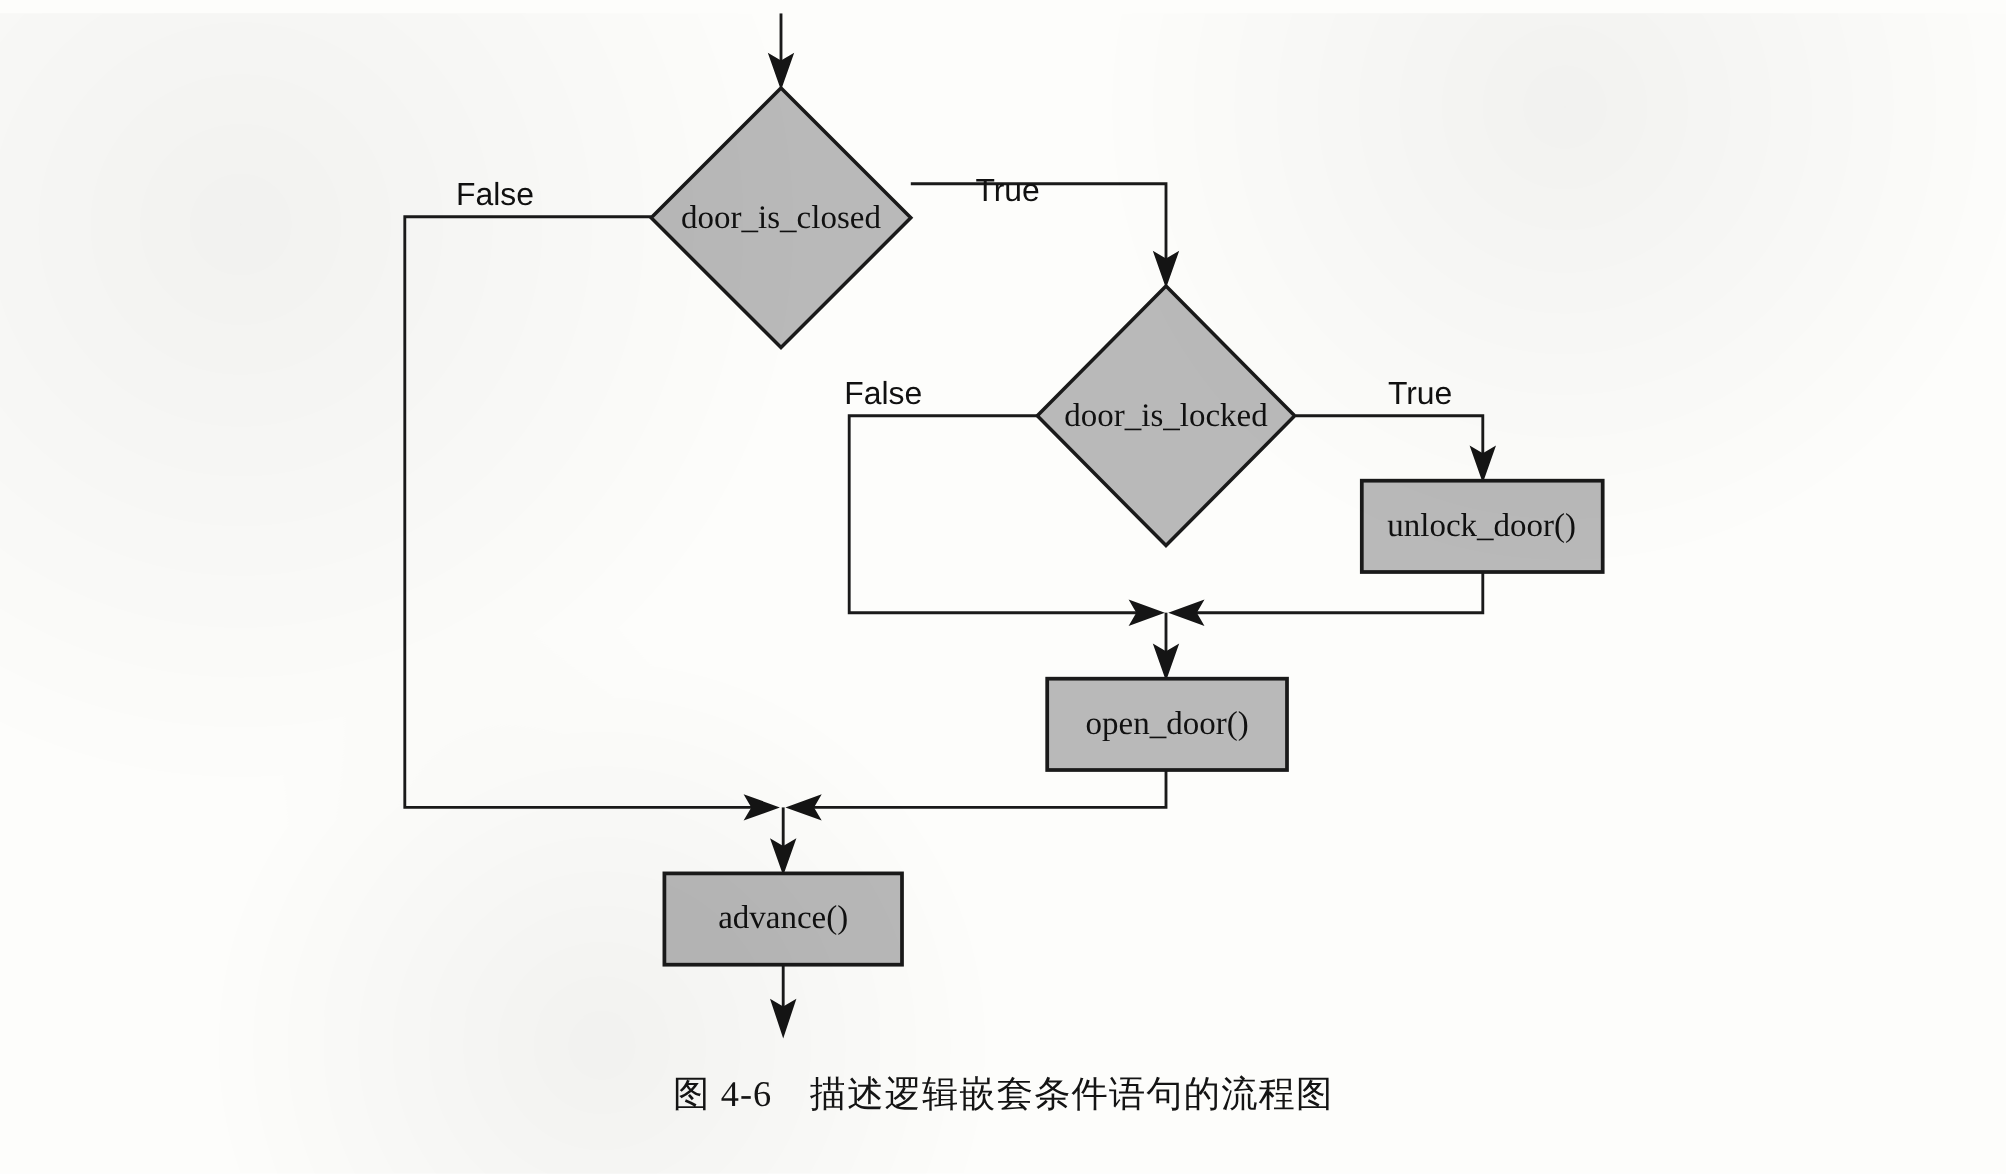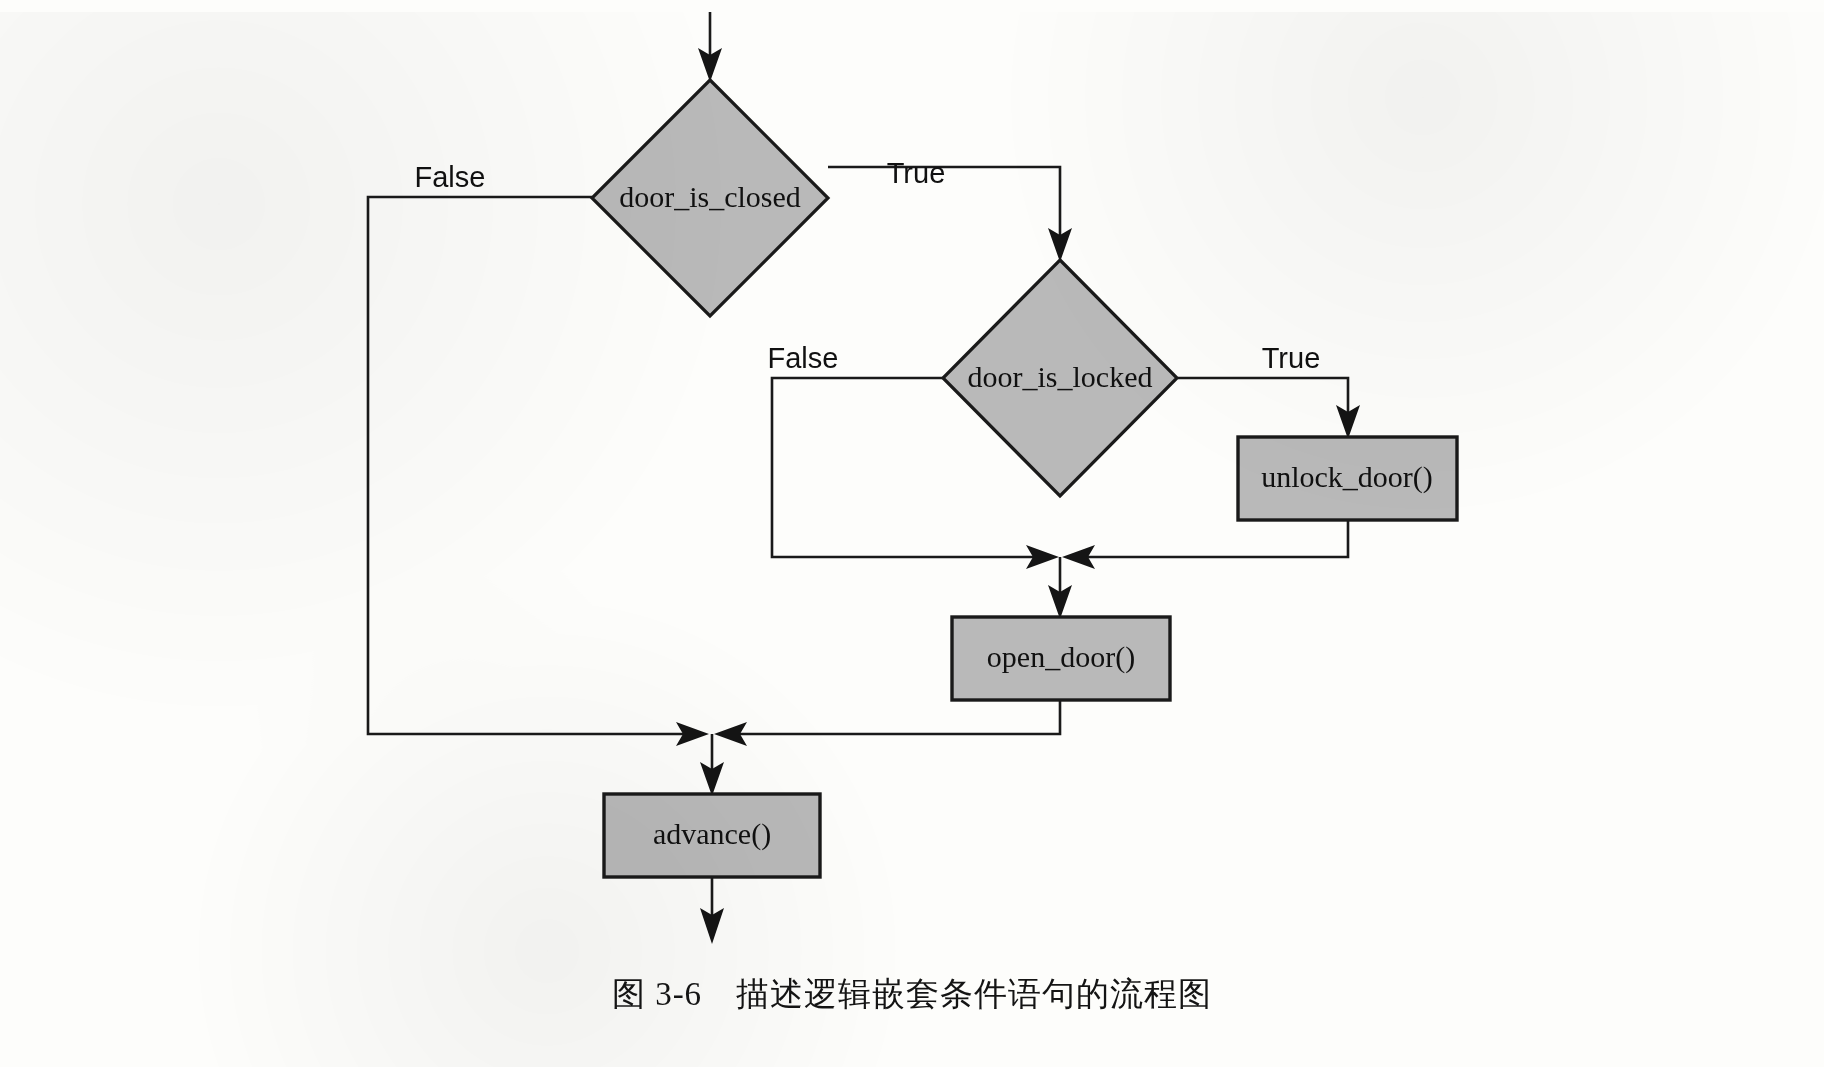--- a/index.html
+++ b/index.html
@@ -173,15 +173,15 @@
     <text class="edge-label" x="916" y="163">True</text>
 
     <text class="edge-label" x="803" y="348">False</text>
 
     <text class="edge-label" x="1291" y="348">True</text>
 
   </svg>
 
   <div class="grain"></div>
 
-  <div class="caption">图 3-6　描述逻辑嵌套条件语句的流程图</div>
+  <div class="caption">图 4-6　描述逻辑嵌套条件语句的流程图</div>
 
 </div>
 
 </body></html>

